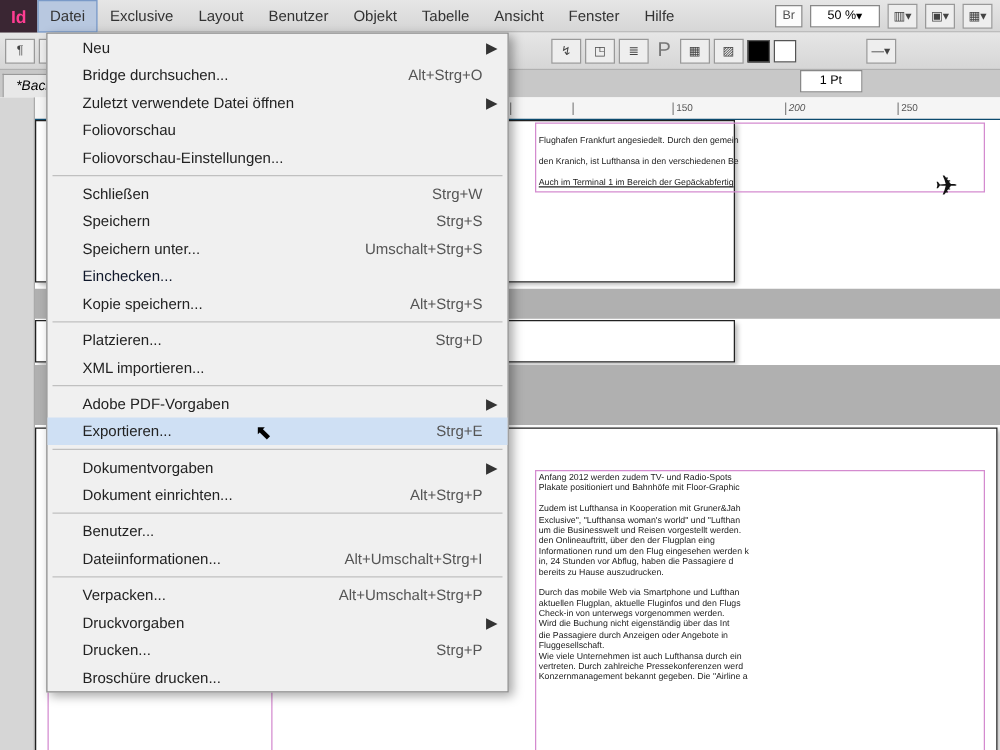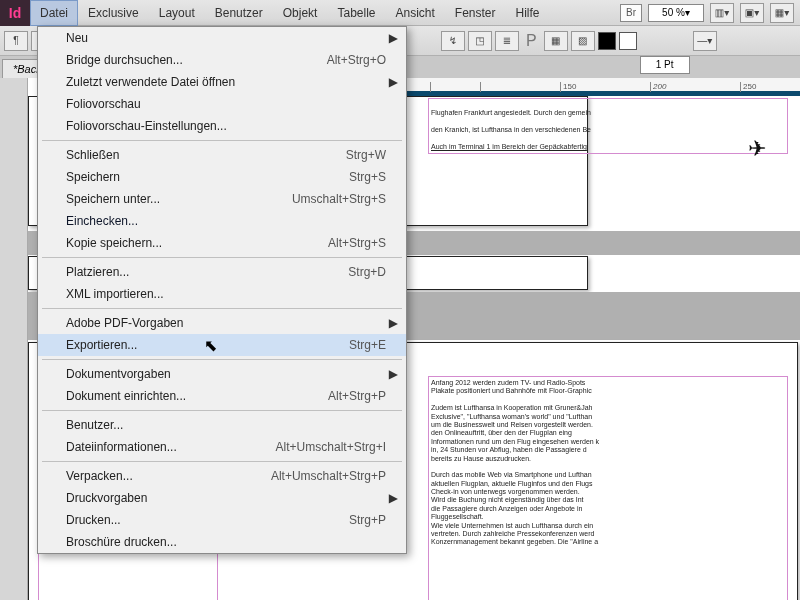--- a/index.html
+++ b/index.html
@@ -11,21 +11,21 @@
 .toolbar-right { margin-left: auto; display: flex; align-items: center; gap: 6px; padding-right: 6px; }
 .br-box { width: 22px; height: 18px; border: 1px solid #888; background: #fcfcfc; font-size: 10px; display: flex; align-items: center; justify-content: center; color: #555; }
 .zoom { width: 56px; height: 18px; border: 1px solid #888; background: white; font-size: 10px; display: flex; align-items: center; justify-content: center; }
 .tool-icon { width: 24px; height: 20px; border: 1px solid #999; background: #eee; display: inline-flex; align-items: center; justify-content: center; font-size: 10px; color: #444; }
 .toolbar2 { height: 30px; background: linear-gradient(#e6e6e6,#d6d6d6); border-bottom: 1px solid #b0b0b0; display: flex; align-items: center; gap: 3px; padding: 0 4px; }
 .stroke-input { width: 50px; height: 18px; border: 1px solid #888; background: white; font-size: 10px; display: flex; align-items: center; justify-content: center; margin-top: 48px; }
 .tab-bar { height: 22px; background: #c8c8c8; display: flex; align-items: flex-end; padding-left: 2px; font-size: 11px; }
 .tab { background: #e8e8e8; padding: 3px 18px 3px 10px; border: 1px solid #999; border-bottom: none; font-style: italic; }
 .workspace { position: relative; background: #fff; height: 522px; }
 .left-tools { position: absolute; left: 0; top: 0; width: 28px; background: #d6d6d6; height: 522px; border-right: 1px solid #aaa; }
-.ruler-h { position: absolute; top: 0; left: 28px; right: 0; height: 18px; background: #f5f5f5; border-bottom: 5px solid #0c4a6e; font-size: 8px; color: #555; margin-left: 22px; }
+.ruler-h { position: absolute; top: 0; left: 28px; right: 0; height: 18px; background: #f5f5f5; border-bottom: 1px solid #0c4a6e; font-size: 8px; color: #555; }
 .ruler-tick { position: absolute; top: 4px; border-left: 1px solid #888; height: 10px; padding-left: 2px; }
 .canvas { position: absolute; top: 18px; left: 28px; right: 0; bottom: 0; background: #fff; overflow: hidden; }
 .page-shadow { position: absolute; background: #fff; border: 1px solid #222; box-shadow: 2px 2px 4px rgba(0,0,0,.3); }
 .text-col { position: absolute; font-size: 7px; line-height: 1.2; color: #222; border: 1px solid #d48bcf; padding: 2px; }
 .plane { position: absolute; font-size: 22px; color: #111; }
 .panel-gray { position: absolute; background: #b0b0b0; left: 0; right: 0; }
 .dropdown { position: absolute; left: 37px; top: 26px; width: 370px; background: #f0f0f0; border: 1px solid #8a8a8a; box-shadow: 3px 3px 8px rgba(0,0,0,.35); font-size: 12px; z-index: 1000; }
 .dd-item { display: flex; justify-content: space-between; padding: 4px 20px 4px 28px; color: #222; cursor: default; position: relative; }
 .dd-item.disabled { color: #0f172a; }
 .dd-item.highlight { background: #cfe0f4; }

